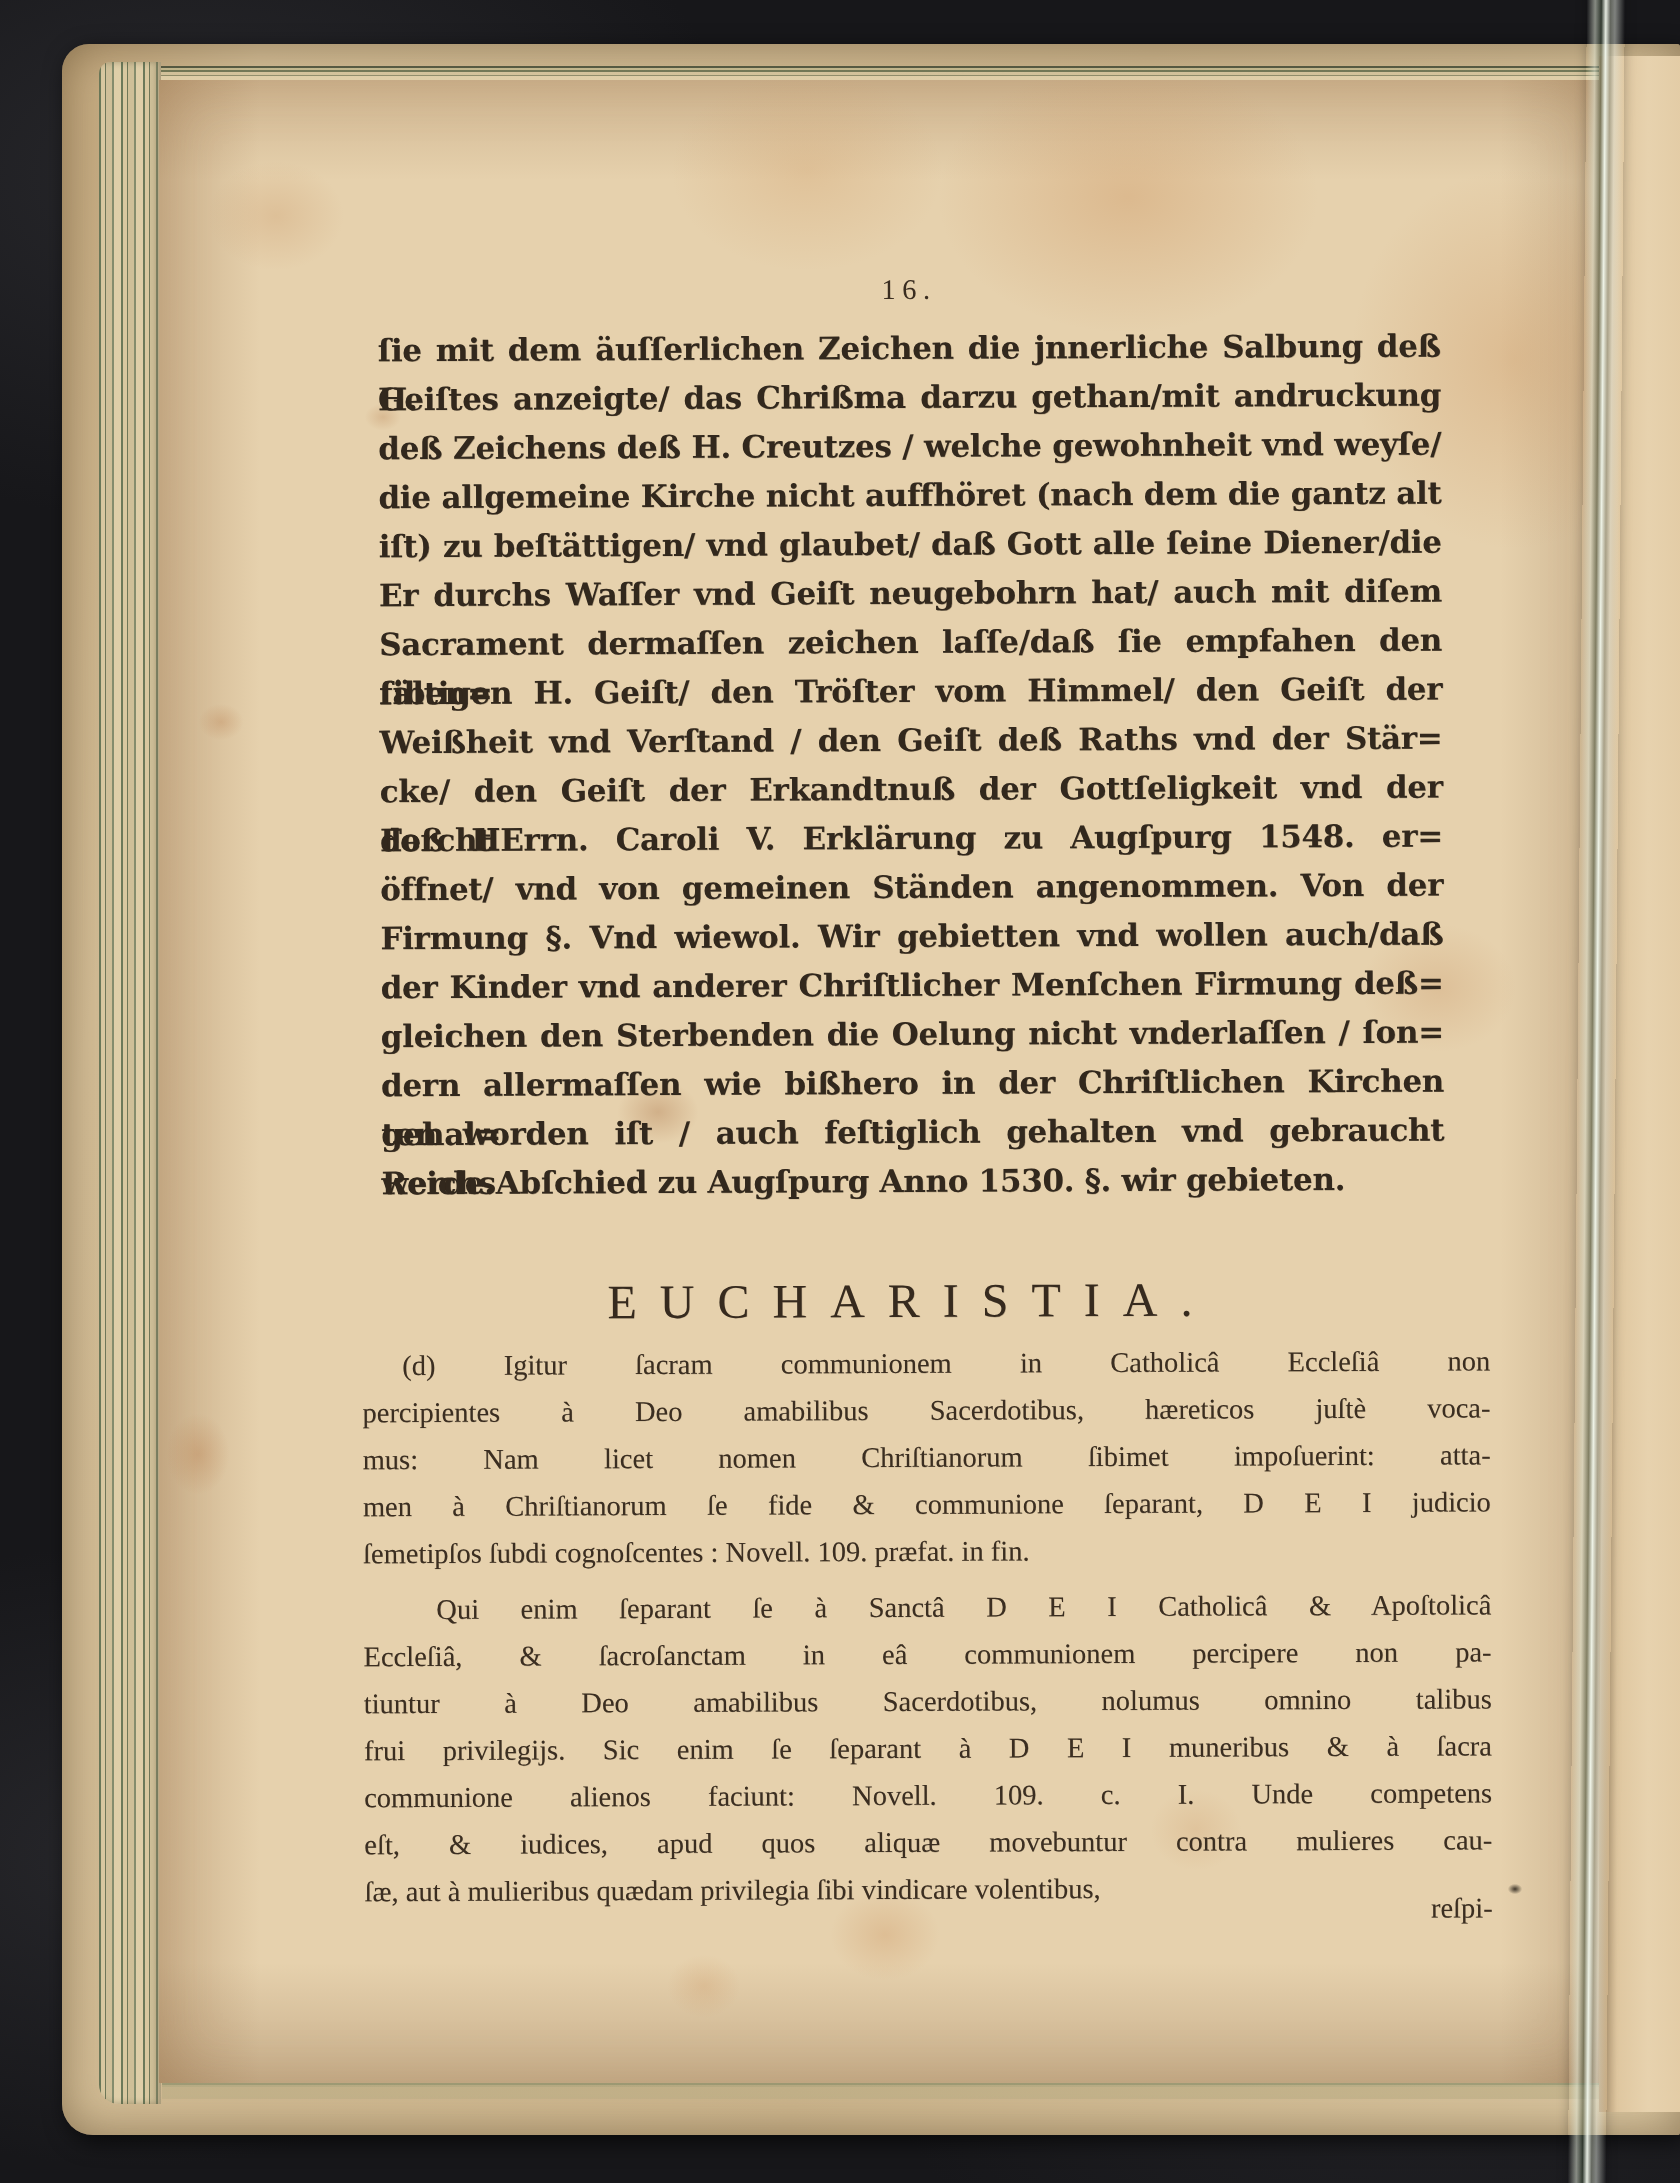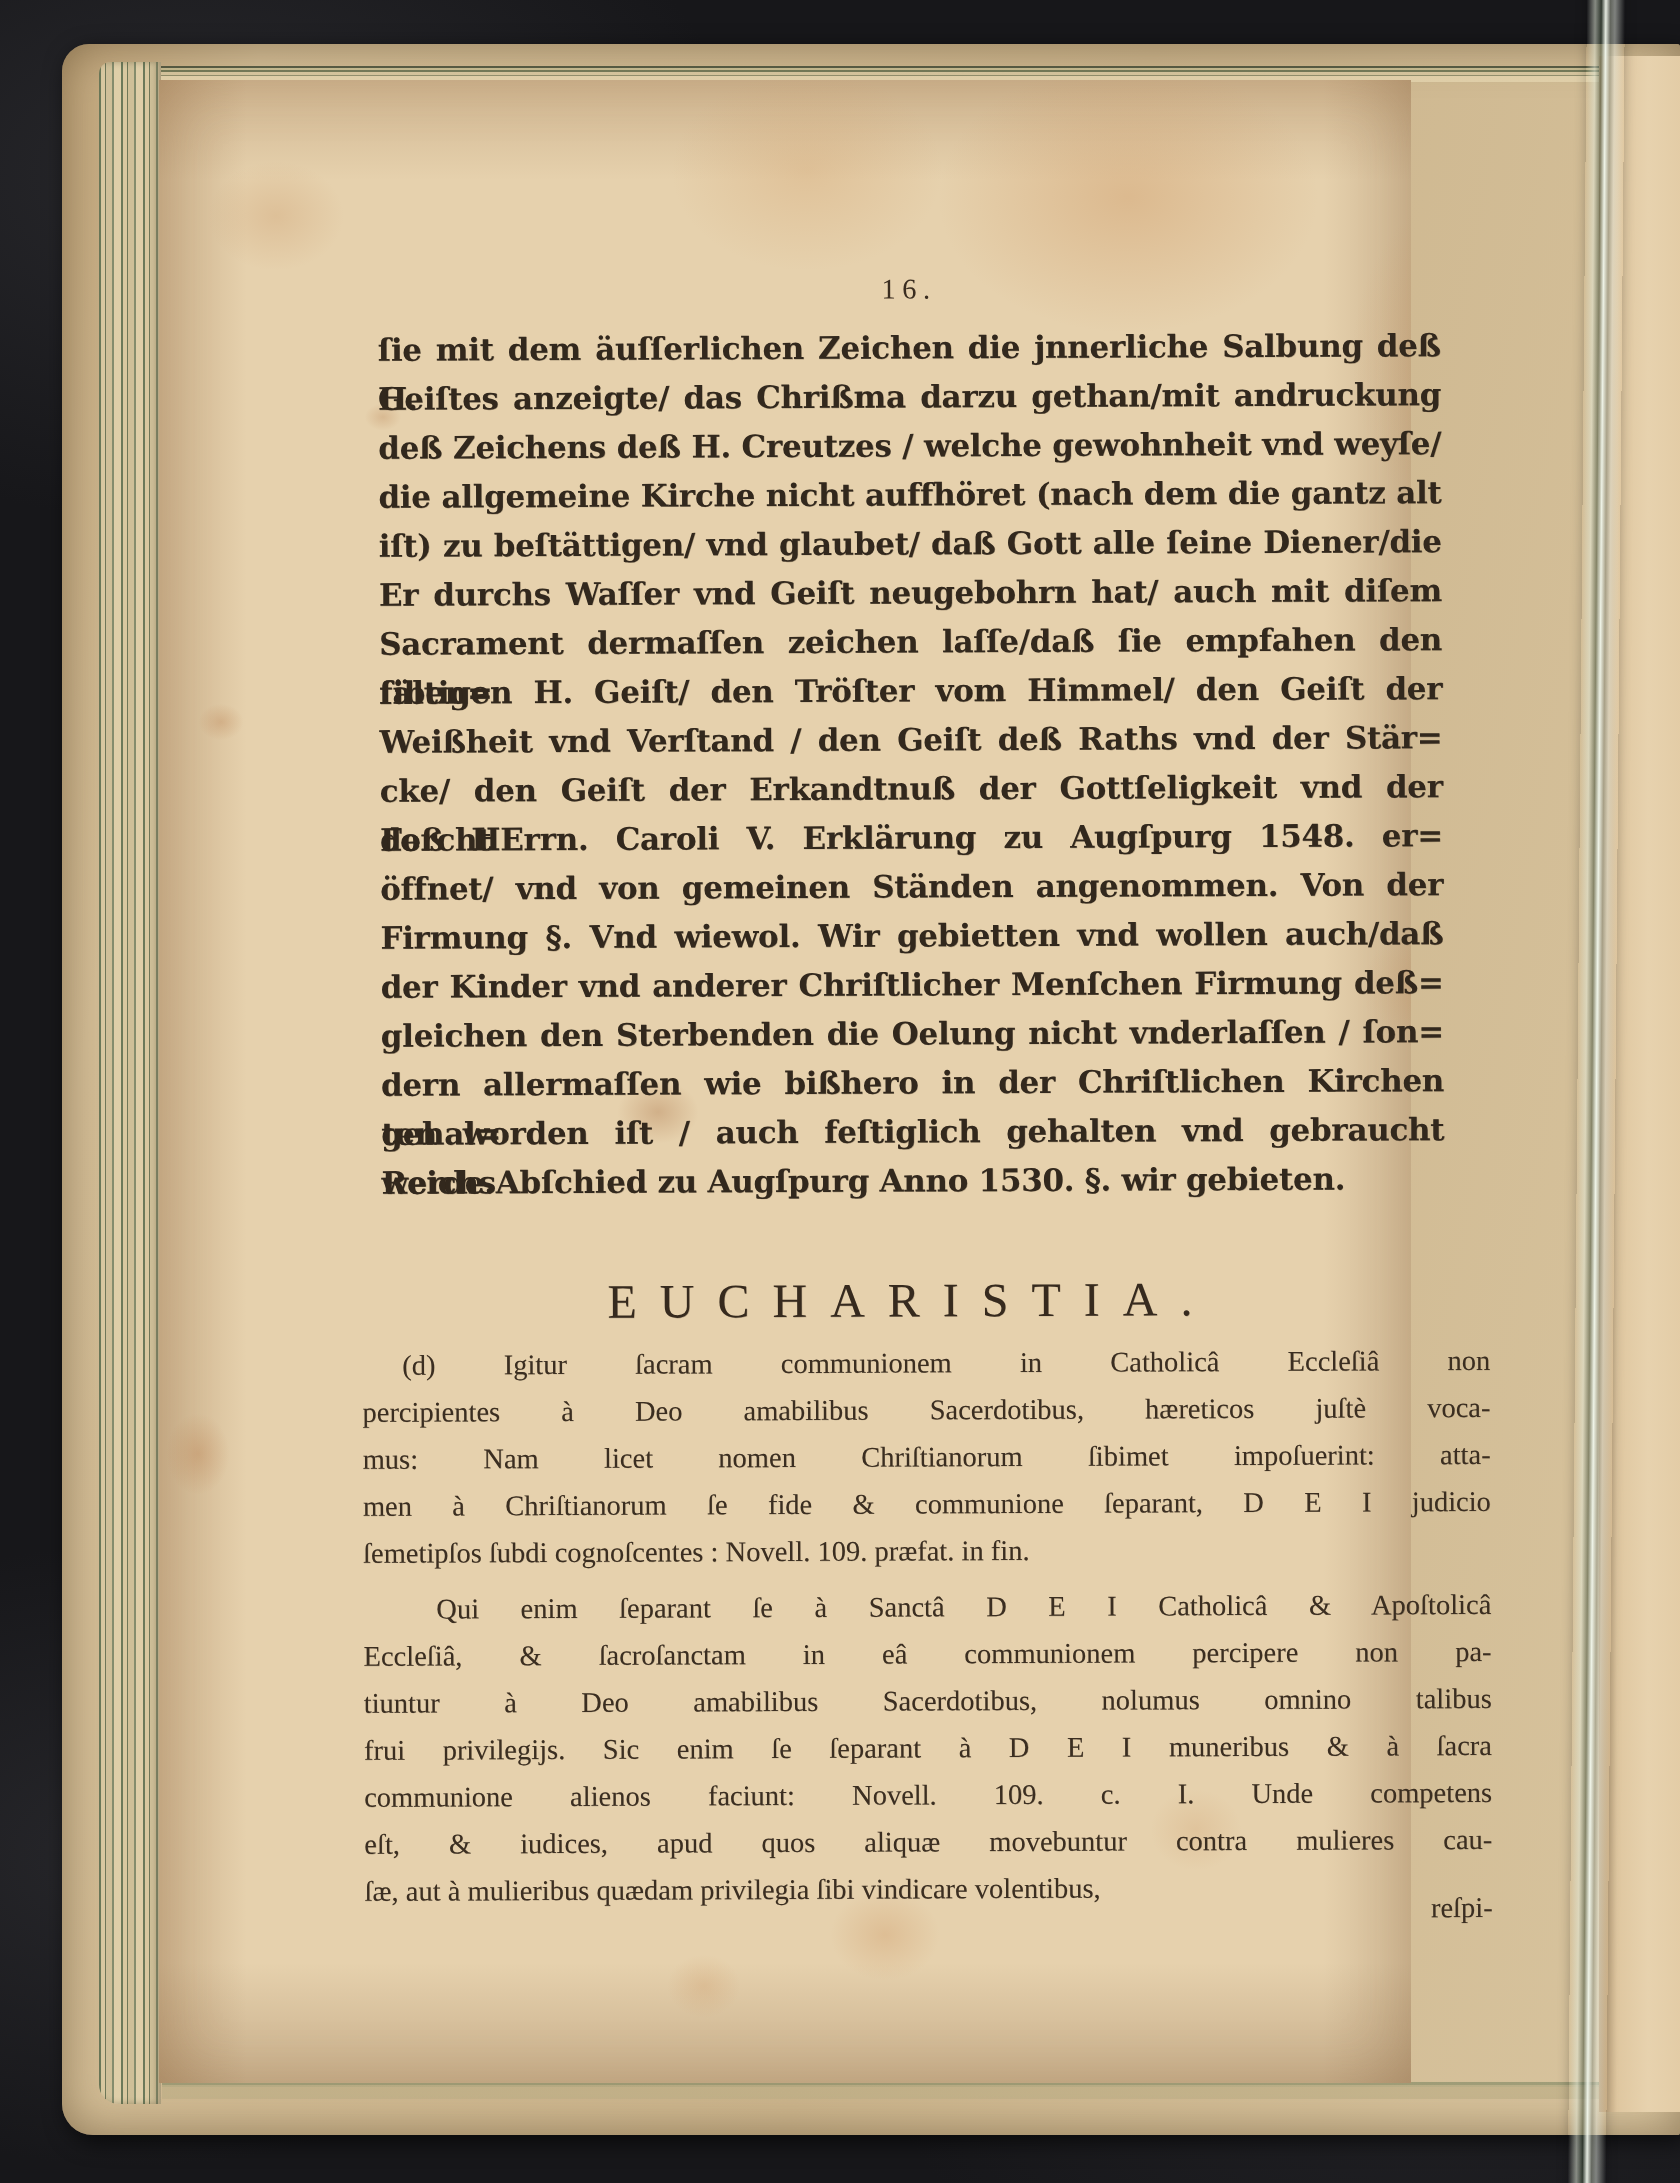--- a/index.html
+++ b/index.html
@@ -25,21 +25,21 @@
     box-shadow:inset -3.9px 0 6.5px rgba(80,70,45,.4);}
   .edge-top{position:absolute;left:161px;top:66px;right:26px;height:15.6px;
     background:linear-gradient(180deg,
       rgba(58,68,48,.8) 0 1.9px, rgba(190,185,142,.65) 1.9px 4.5px,
       rgba(78,94,64,.7) 4.5px 5.8px, rgba(214,199,160,.75) 5.8px 9px,
       rgba(98,110,80,.55) 9px 10.4px, rgba(226,210,172,.85) 10.4px 15.6px);}
   .edge-bottom{position:absolute;left:162px;top:2082px;right:45px;height:17px;
     background:linear-gradient(180deg,
       rgba(116,128,92,.55) 0 2.6px, rgba(148,150,110,.4) 2.6px 5.2px,
       rgba(188,173,133,.65) 5.2px 17px);}
-  .paper{position:absolute;left:159px;top:80px;width:1252px;height:2003px;
+  .paper{position:absolute;left:159px;top:80px;width:1442px;height:2003px;
     background:
       linear-gradient(90deg, rgba(140,100,60,.30) 0%, rgba(140,100,60,0) 7%, rgba(140,100,60,0) 93%, rgba(120,85,50,.22) 100%),
       linear-gradient(180deg, rgba(150,110,70,.28) 0%, rgba(150,110,70,0) 5%, rgba(150,110,70,0) 94%, rgba(130,95,60,.30) 100%),
       #e6d1ad;
     box-shadow:inset 0 0 58px rgba(140,100,60,.25);}
   .stains{position:absolute;inset:0;pointer-events:none;background:
     radial-gradient(272px 194px at 969px 117px, rgba(200,140,85,.34), rgba(200,140,85,0) 70%),
     radial-gradient(194px 143px at 648px 91px, rgba(205,150,95,.26), rgba(205,150,95,0) 70%),
     radial-gradient(233px 272px at 1355px 279px, rgba(198,138,82,.30), rgba(198,138,82,0) 70%),
     radial-gradient(97px 78px at 117px 136px, rgba(195,140,90,.25), rgba(195,140,90,0) 70%),

